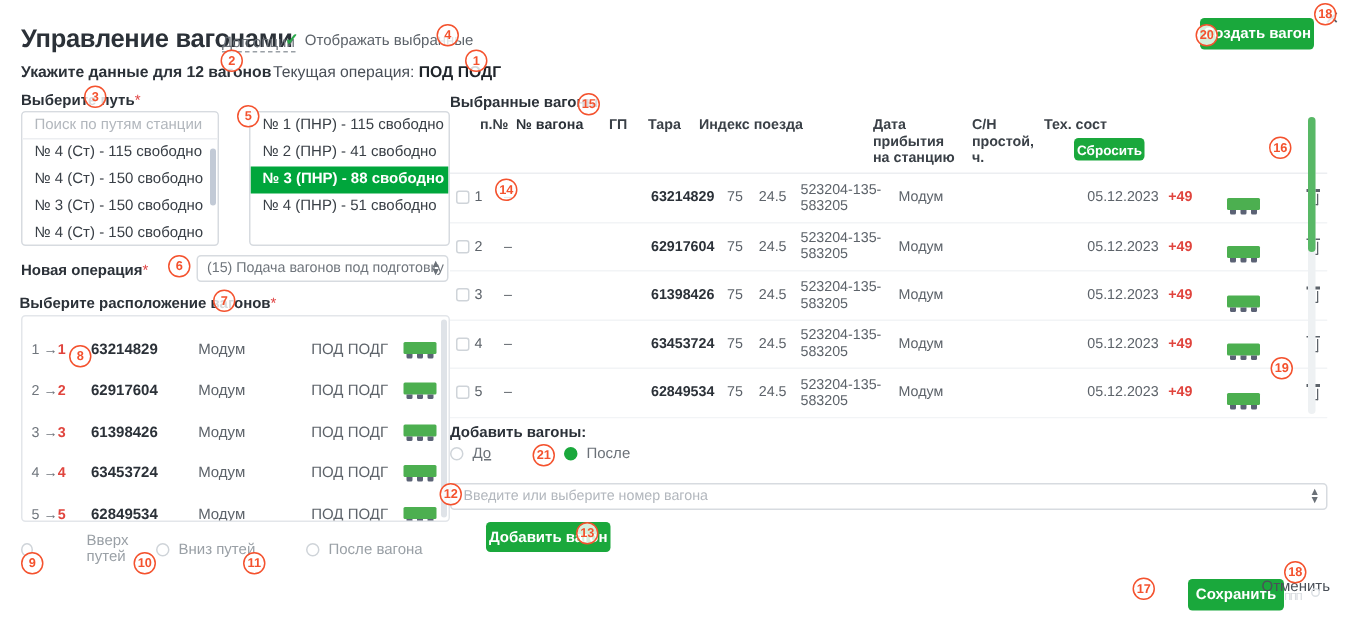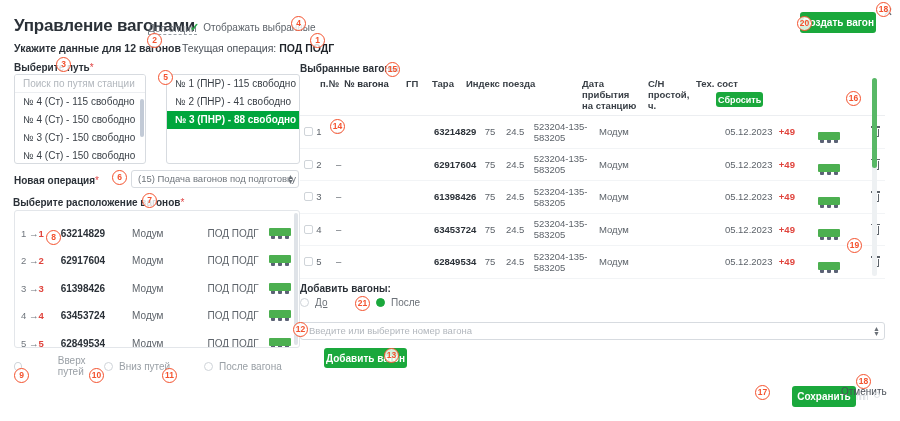--- a/index.html
+++ b/index.html
@@ -202,20 +202,21 @@
         <div class="lb-item">№ 4 (Ст) - 150 свободно</div>
       </div>
     <div class="lb-scroll" style="top:24px;height:38px;"></div>
   </div>
 
   <div class="listbox list-right">
     <div class="lb-items" id="enterprise-paths">
         <div class="lb-item">№ 1 (ПНР) - 115 свободно</div>
         <div class="lb-item">№ 2 (ПНР) - 41 свободно</div>
         <div class="lb-item sel">№ 3 (ПНР) - 88 свободно</div>
+        <div class="lb-item">№ 4 (ПНР) - 51 свободно</div>
       </div>
   </div>
 
   <div class="lbl-req l-newop-label">
     <span>Новая операция</span><span class="star">*</span>
   </div>
   <div class="sel-newop">
     <span>(15) Подача вагонов под подготовку (оч...</span>
     <span class="spin">▲<br>▼</span>
   </div>

